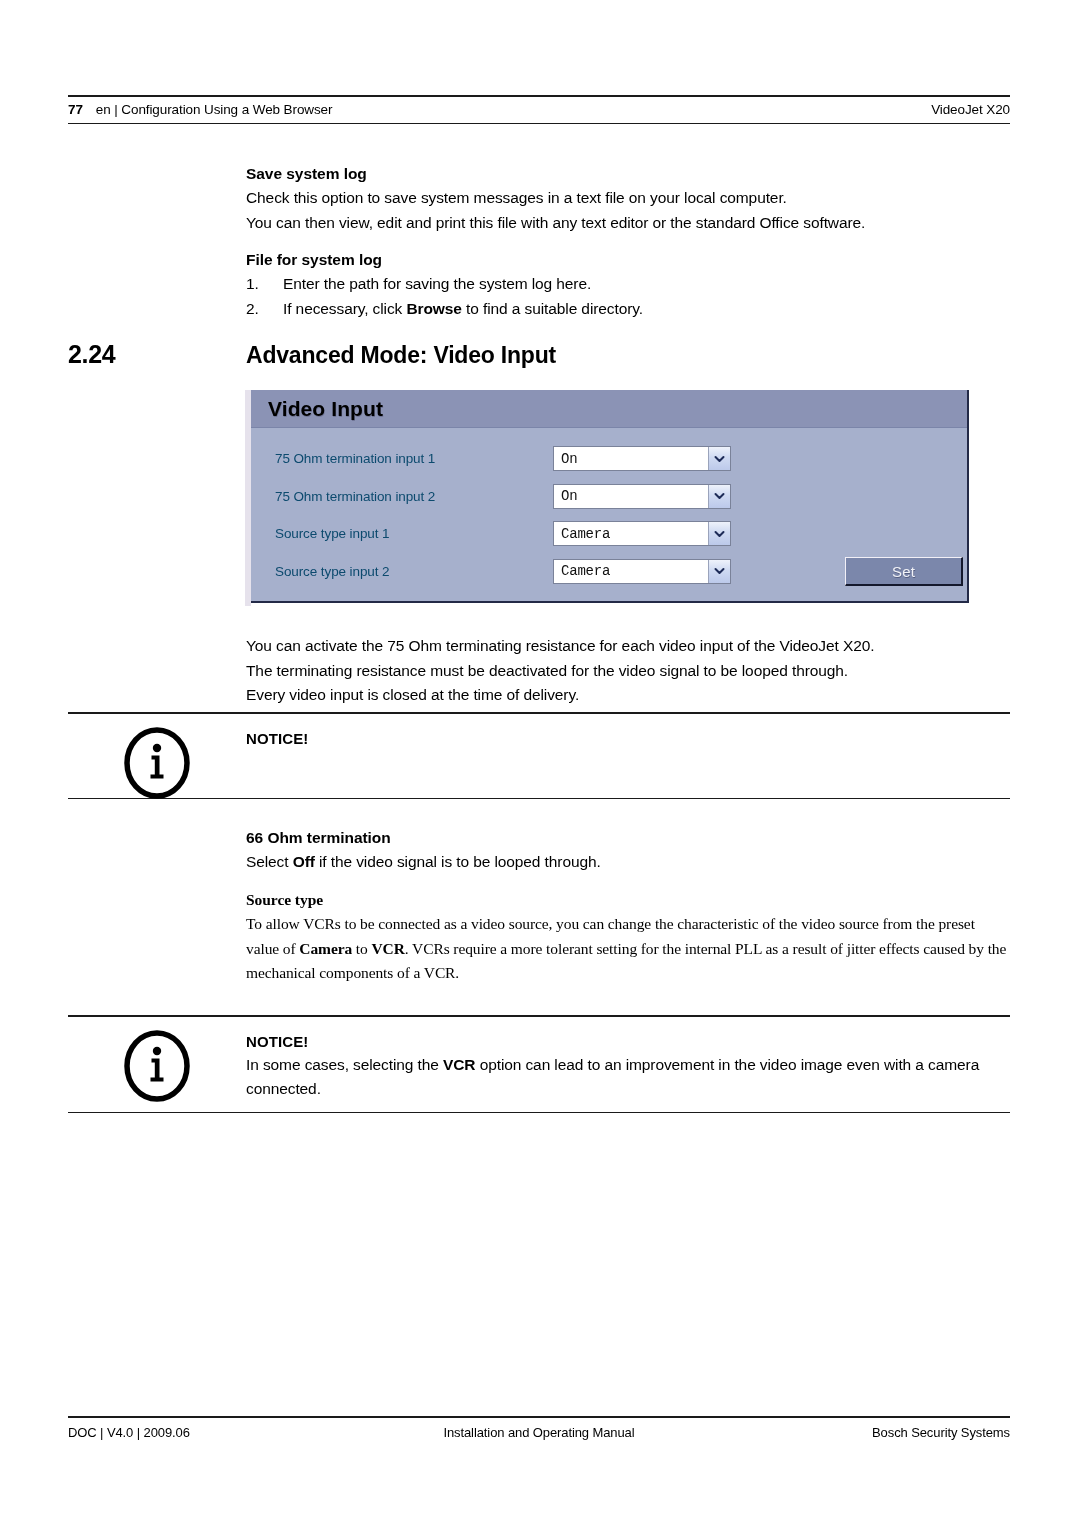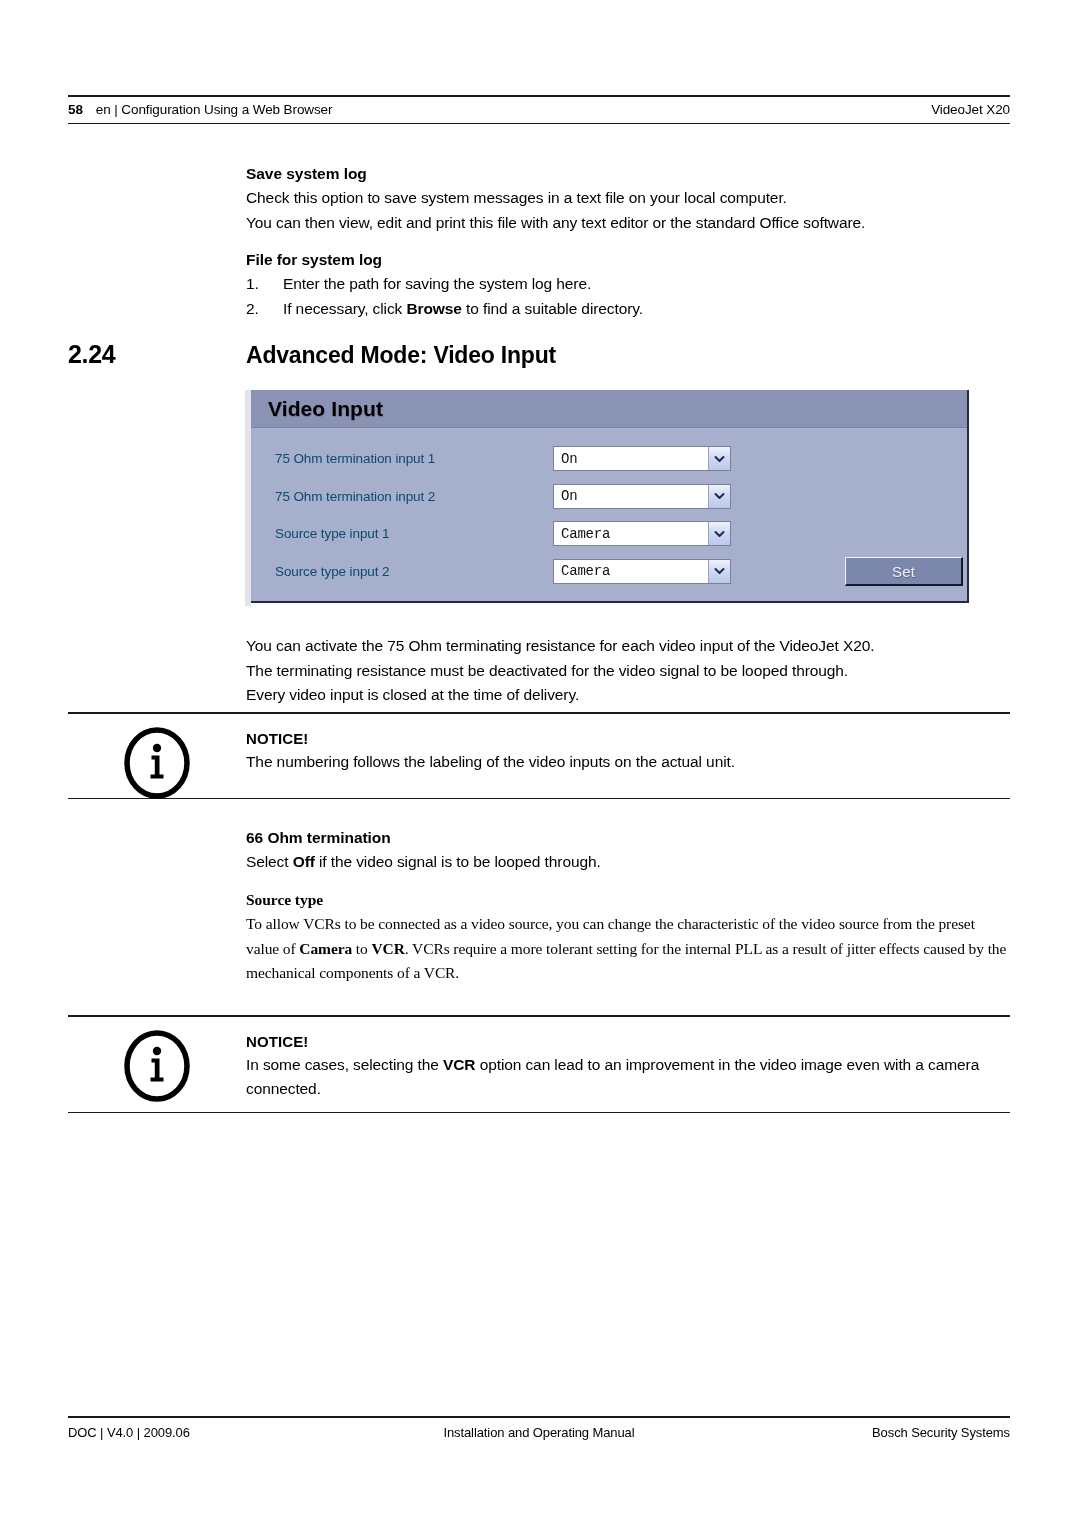--- a/index.html
+++ b/index.html
@@ -350,21 +350,21 @@
   }
 </style>
 </head>
 <body>
 
 <div class="page">
 
   <div class="header">
     <div class="hdr-rule-top"></div>
     <div class="hdr-row">
-      <span class="hdr-pageno">58</span>
+      <span class="hdr-pageno">77</span>
       <span class="hdr-left">en | Configuration Using a Web Browser</span>
       <span class="hdr-right">VideoJet X20</span>
     </div>
     <div class="hdr-rule-bottom"></div>
   </div>
 
   <div class="blk-save-system-log">
     <div class="h4">Save system log</div>
     <div class="p">Check this option to save system messages in a text file on your local computer.</div>
     <div class="p">You can then view, edit and print this file with any text editor or the standard Office software.</div>
@@ -462,21 +462,20 @@
     <div class="notice-inner">
       <div class="notice-icon-cell">
         <svg class="info-icon" viewBox="0 0 70 74">
           <ellipse cx="35" cy="37" rx="30" ry="33" fill="none" stroke="#000000" stroke-width="5.5"></ellipse>
           <circle cx="35" cy="22" r="4.2" fill="#000000"></circle>
           <path d="M29.5 29.5 L37.5 29.5 L37.5 48.5 L41.5 48.5 L41.5 52.5 L28.5 52.5 L28.5 48.5 L32.8 48.5 L32.8 33.5 L29.5 33.5 Z" fill="#000000"></path>
         </svg>
       </div>
       <div class="notice-text-cell">
         <div class="notice-title">NOTICE!</div>
-        <div class="notice-body">The numbering follows the labeling of the video inputs on the actual unit.</div>
       </div>
     </div>
     <div class="notice-rule"></div>
   </div>
 
   <div class="blk-75ohm">
     <div class="h4">66 Ohm termination</div>
     <div class="p"><span>Select </span><span class="b">Off</span><span> if the video signal is to be looped through.</span></div>
   </div>
 

